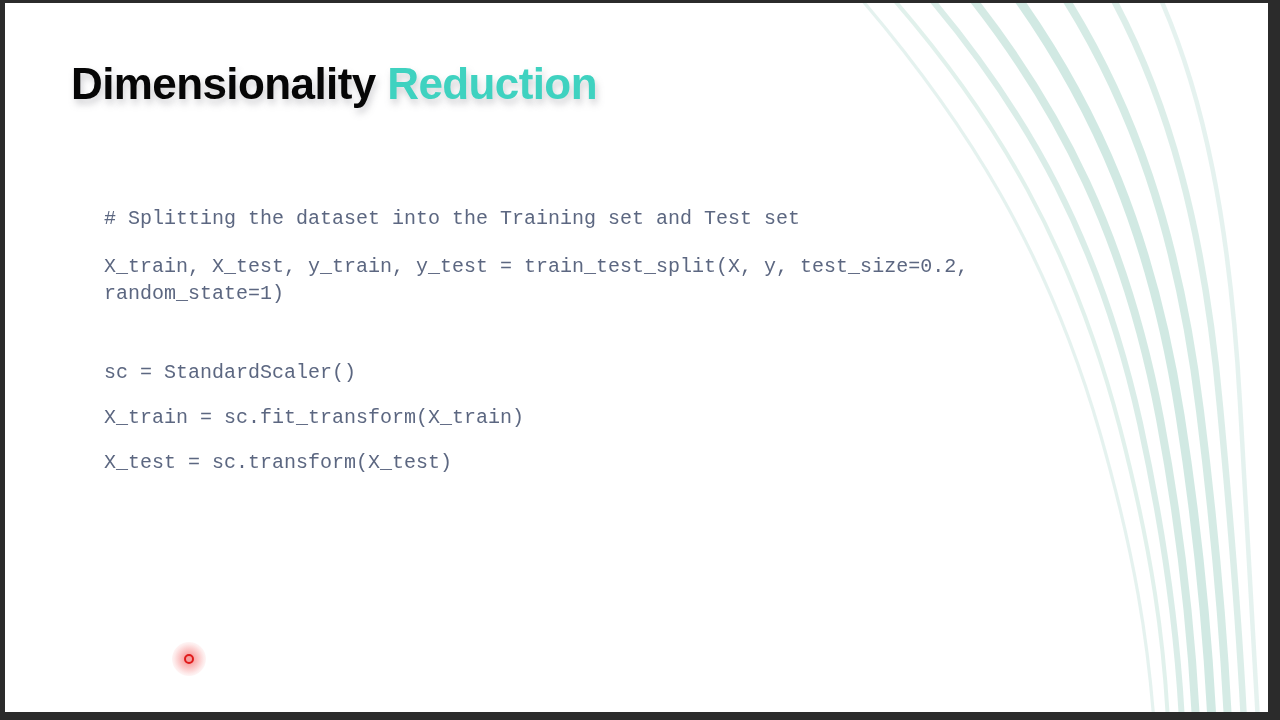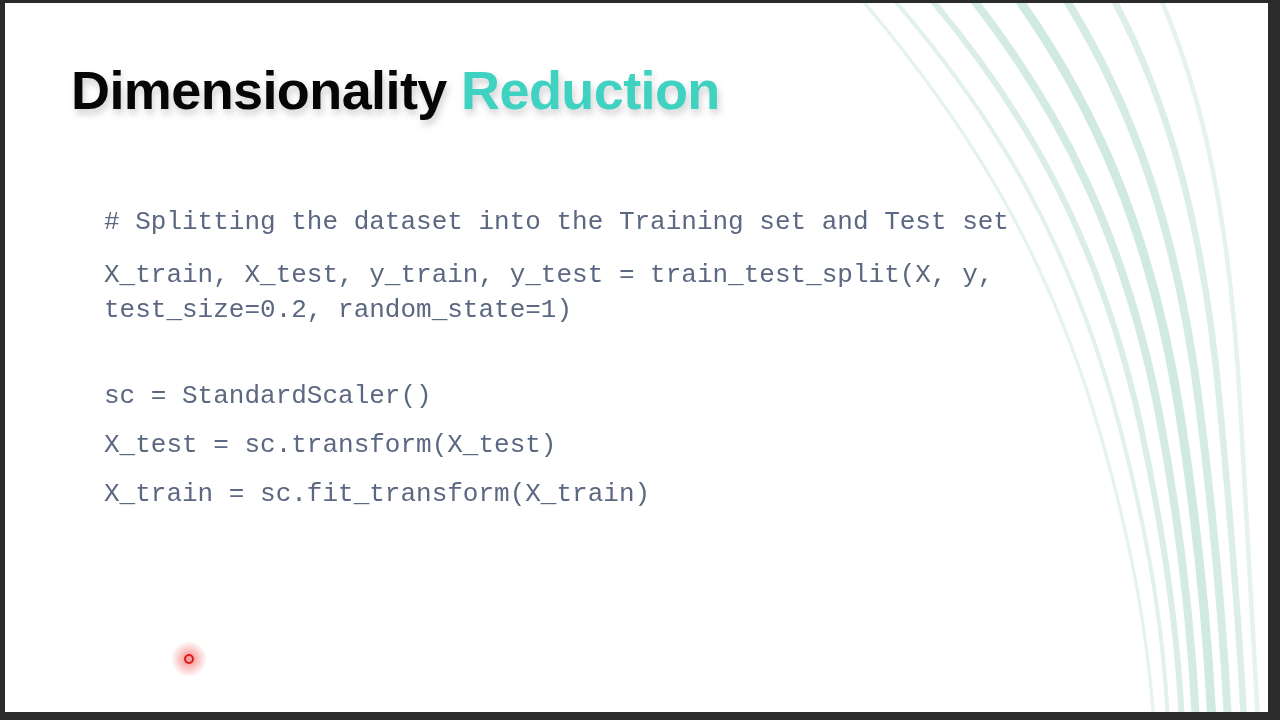--- a/index.html
+++ b/index.html
@@ -40,38 +40,38 @@
     width: 420px;
     height: 709px;
     pointer-events: none;
   }
 
   
   #slide-title {
     position: absolute;
     left: 66px;
     top: 56px;
-    font-size: 54px;
+    font-size: 44px;
     font-weight: bold;
     letter-spacing: -0.6px;
     white-space: nowrap;
     text-shadow: 2px 5px 7px rgba(120,120,130,0.34);
     text-align: center;
   }
   .title-primary { color: #060606; }
   .title-accent  { color: #3fd2c0; }
 
   
   #code-block {
     position: absolute;
     left: 99px;
     top: 206px;
     width: 990px;
     font-family: "Liberation Mono", "DejaVu Sans Mono", monospace;
-    font-size: 26px;
+    font-size: 20px;
     line-height: 1.0;
     color: #5c6781;
   }
   .code-line {
     min-height: 22px;
     margin-bottom: 23px;
     white-space: pre-wrap;
     word-break: break-word;
   }
   .code-line.blank {
@@ -137,22 +137,22 @@
 
     <div id="slide-title">
       <span class="title-primary">Dimensionality</span><span class="title-primary"> </span><span class="title-accent">Reduction</span>
     </div>
 
     <div id="code-block">
       <div class="code-line"># Splitting the dataset into the Training set and Test set</div>
       <div class="code-line wrapped">X_train, X_test, y_train, y_test = train_test_split(X, y, test_size=0.2, random_state=1)</div>
       <div class="code-line blank"></div>
       <div class="code-line">sc = StandardScaler()</div>
+      <div class="code-line">X_train = sc.fit_transform(X_train)</div>
       <div class="code-line">X_test = sc.transform(X_test)</div>
-      <div class="code-line">X_train = sc.fit_transform(X_train)</div>
     </div>
 
     <div id="click-indicator">
       <div class="halo"></div>
       <div class="ring"></div>
     </div>
 
   </div>
 </div>
 

